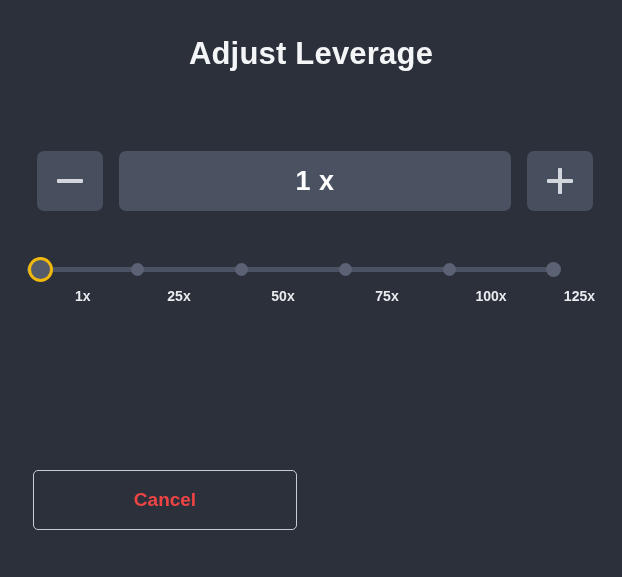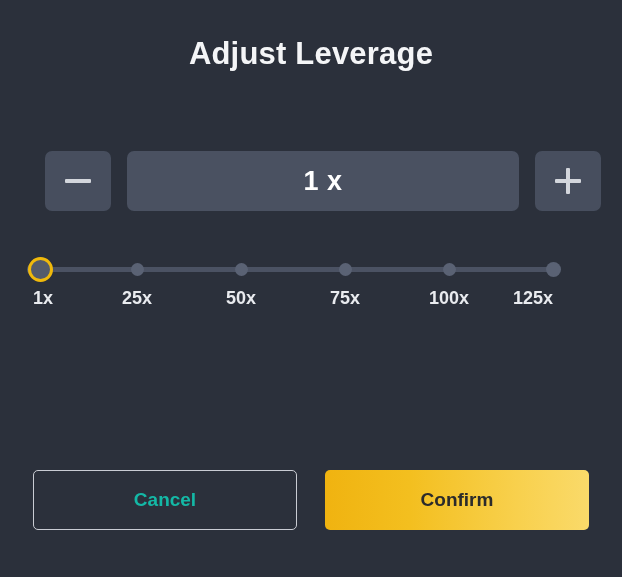--- a/index.html
+++ b/index.html
@@ -43,21 +43,21 @@
     left: 33px;
     top: 113px;
     font-size: 18px;
     color: #868b96;
     font-weight: normal;
   }
 
   
   .stepper-row {
     position: absolute;
-    left: 45px;
+    left: 37px;
     top: 151px;
     width: 556px;
     height: 60px;
     display: flex;
     align-items: center;
     justify-content: space-between;
     border-radius: 6px;
   }
   .step-btn {
     width: 66px;
@@ -161,25 +161,26 @@
   .tick-labels {
     position: absolute;
     left: 33px;
     top: 288px;
     width: 520px;
     height: 22px;
   }
   .tick-label {
     position: absolute;
     top: 0;
-    font-size: 18px;
+    font-size: 14px;
     font-weight: bold;
     color: #e9ebef;
     white-space: nowrap;
     transform: translateX(-50%);
+    margin-left: 42px;
   }
   .tick-label.first { transform: translateX(0); }
   .tick-label.last  { transform: translateX(-100%); }
 
   
   .footer {
     position: absolute;
     left: 33px;
     top: 470px;
     width: 556px;
@@ -197,21 +198,21 @@
     display: flex;
     align-items: center;
     justify-content: center;
     cursor: pointer;
     box-sizing: border-box;
     padding: 0;
   }
   .btn-cancel {
     background: transparent;
     border: 1.5px solid #c9ccd3;
-    color: #14b8a6;
+    color: #ef4444;
   }
   .btn-confirm {
     border: none;
     color: #2b2b2b;
     background: linear-gradient(90deg, #f0b310 0%, #f3bf1f 32%, #f8d04c 72%, #fada6a 100%);
   }
 </style>
 </head>
 <body>
 
@@ -254,16 +255,15 @@
     <span class="tick-label first" style="left:0%">1x</span>
     <span class="tick-label" style="left:20%">25x</span>
     <span class="tick-label" style="left:40%">50x</span>
     <span class="tick-label" style="left:60%">75x</span>
     <span class="tick-label" style="left:80%">100x</span>
     <span class="tick-label last" style="left:100%">125x</span>
   </div>
 
   <div class="footer">
     <button class="btn btn-cancel">Cancel</button>
-    <button class="btn btn-confirm">Confirm</button>
   </div>
 
 </div>
 
 </body></html>

